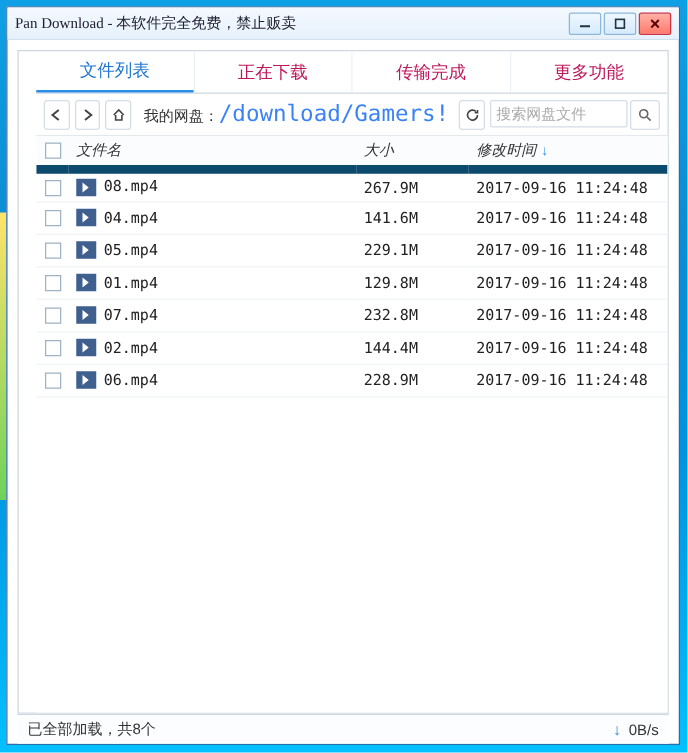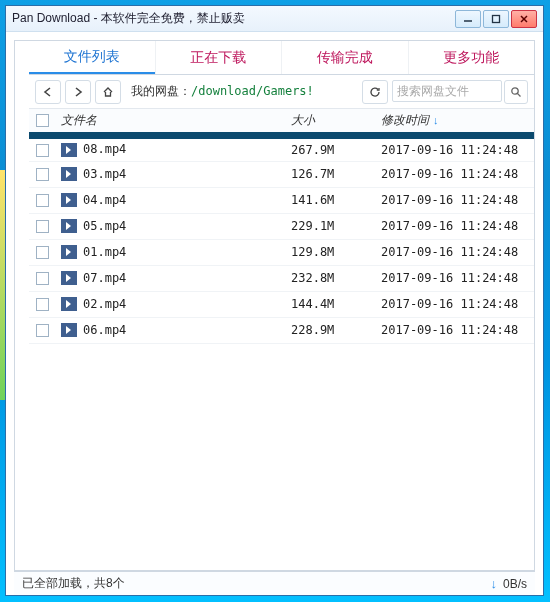--- a/index.html
+++ b/index.html
@@ -10,21 +10,21 @@
   .window {
     position: absolute; inset: 5px 6px 6px 5px;
     background: #ffffff; border: 1px solid #2a6ea9;
     box-shadow: 0 0 0 1px rgba(255,255,255,.25) inset;
     display: flex; flex-direction: column;
   }
   .titlebar {
     height: 26px; background: linear-gradient(#f4f9ff,#e7f1fb);
     border-bottom: 1px solid #cfe0ef;
     display: flex; align-items: center; padding: 0 6px;
-    font-size: 12px; color: #223;
+    font-size: 12px; color: #223; font-family: Liberation Serif, serif;
   }
   .titlebar .title { flex: 1; white-space: nowrap; overflow: hidden; text-overflow: ellipsis; }
   .winbtns { display: flex; gap: 2px; }
   .winbtn {
     width: 26px; height: 18px; border: 1px solid #8db7d9; border-radius: 2px;
     background: linear-gradient(#eef7ff,#d6ebfb);
     display: flex; align-items: center; justify-content: center;
     font-size: 11px; color: #234; cursor: default;
   }
   .winbtn.close { background: linear-gradient(#ffb0a6,#ff7b6c); border-color:#c34; color:#5a0000; }
@@ -48,21 +48,21 @@
   .toolbar {
     display:flex; align-items:center; gap:4px; height:34px; padding:0 6px;
     border-bottom:1px solid #e3e8ee;
   }
   .nav-btn {
     width:26px; height:24px; border:1px solid #d4dde6; border-radius:3px;
     background:#fff; display:flex; align-items:center; justify-content:center;
     color:#444; font-size:13px; cursor:default;
   }
   .path-label { font-size:12px; color:#333; margin-left:6px; white-space:nowrap; }
-  .path-value { font-family: Consolas, monospace; font-size:12px; color:#15803d; }
+  .path-value { font-family: Consolas, monospace; font-size:18px; color:#3b82f6; }
   .toolbar .spacer { flex:1; }
   .search-wrap { display:flex; gap:2px; }
   .search-input {
     width:110px; height:22px; border:1px solid #d4dde6; border-radius:2px;
     font-size:12px; padding:0 4px; color:#555; background:#fff;
   }
   .search-input::placeholder { color:#aaa; }
 
   
   .table-wrap { flex:1; overflow:auto; min-height:0; background:#fff; }
@@ -209,26 +209,20 @@
           </thead>
           <tbody id="file-rows">
               <tr>
                 <td class="col-check"><span class="chk"></span></td>
                 <td class="col-name"><span class="file-icon"></span><span>08.mp4</span></td>
                 <td class="col-size">267.9M</td>
                 <td class="col-time">2017-09-16 11:24:48</td>
               </tr>
               <tr>
                 <td class="col-check"><span class="chk"></span></td>
-                <td class="col-name"><span class="file-icon"></span><span>03.mp4</span></td>
-                <td class="col-size">126.7M</td>
-                <td class="col-time">2017-09-16 11:24:48</td>
-              </tr>
-              <tr>
-                <td class="col-check"><span class="chk"></span></td>
                 <td class="col-name"><span class="file-icon"></span><span>04.mp4</span></td>
                 <td class="col-size">141.6M</td>
                 <td class="col-time">2017-09-16 11:24:48</td>
               </tr>
               <tr>
                 <td class="col-check"><span class="chk"></span></td>
                 <td class="col-name"><span class="file-icon"></span><span>05.mp4</span></td>
                 <td class="col-size">229.1M</td>
                 <td class="col-time">2017-09-16 11:24:48</td>
               </tr>

